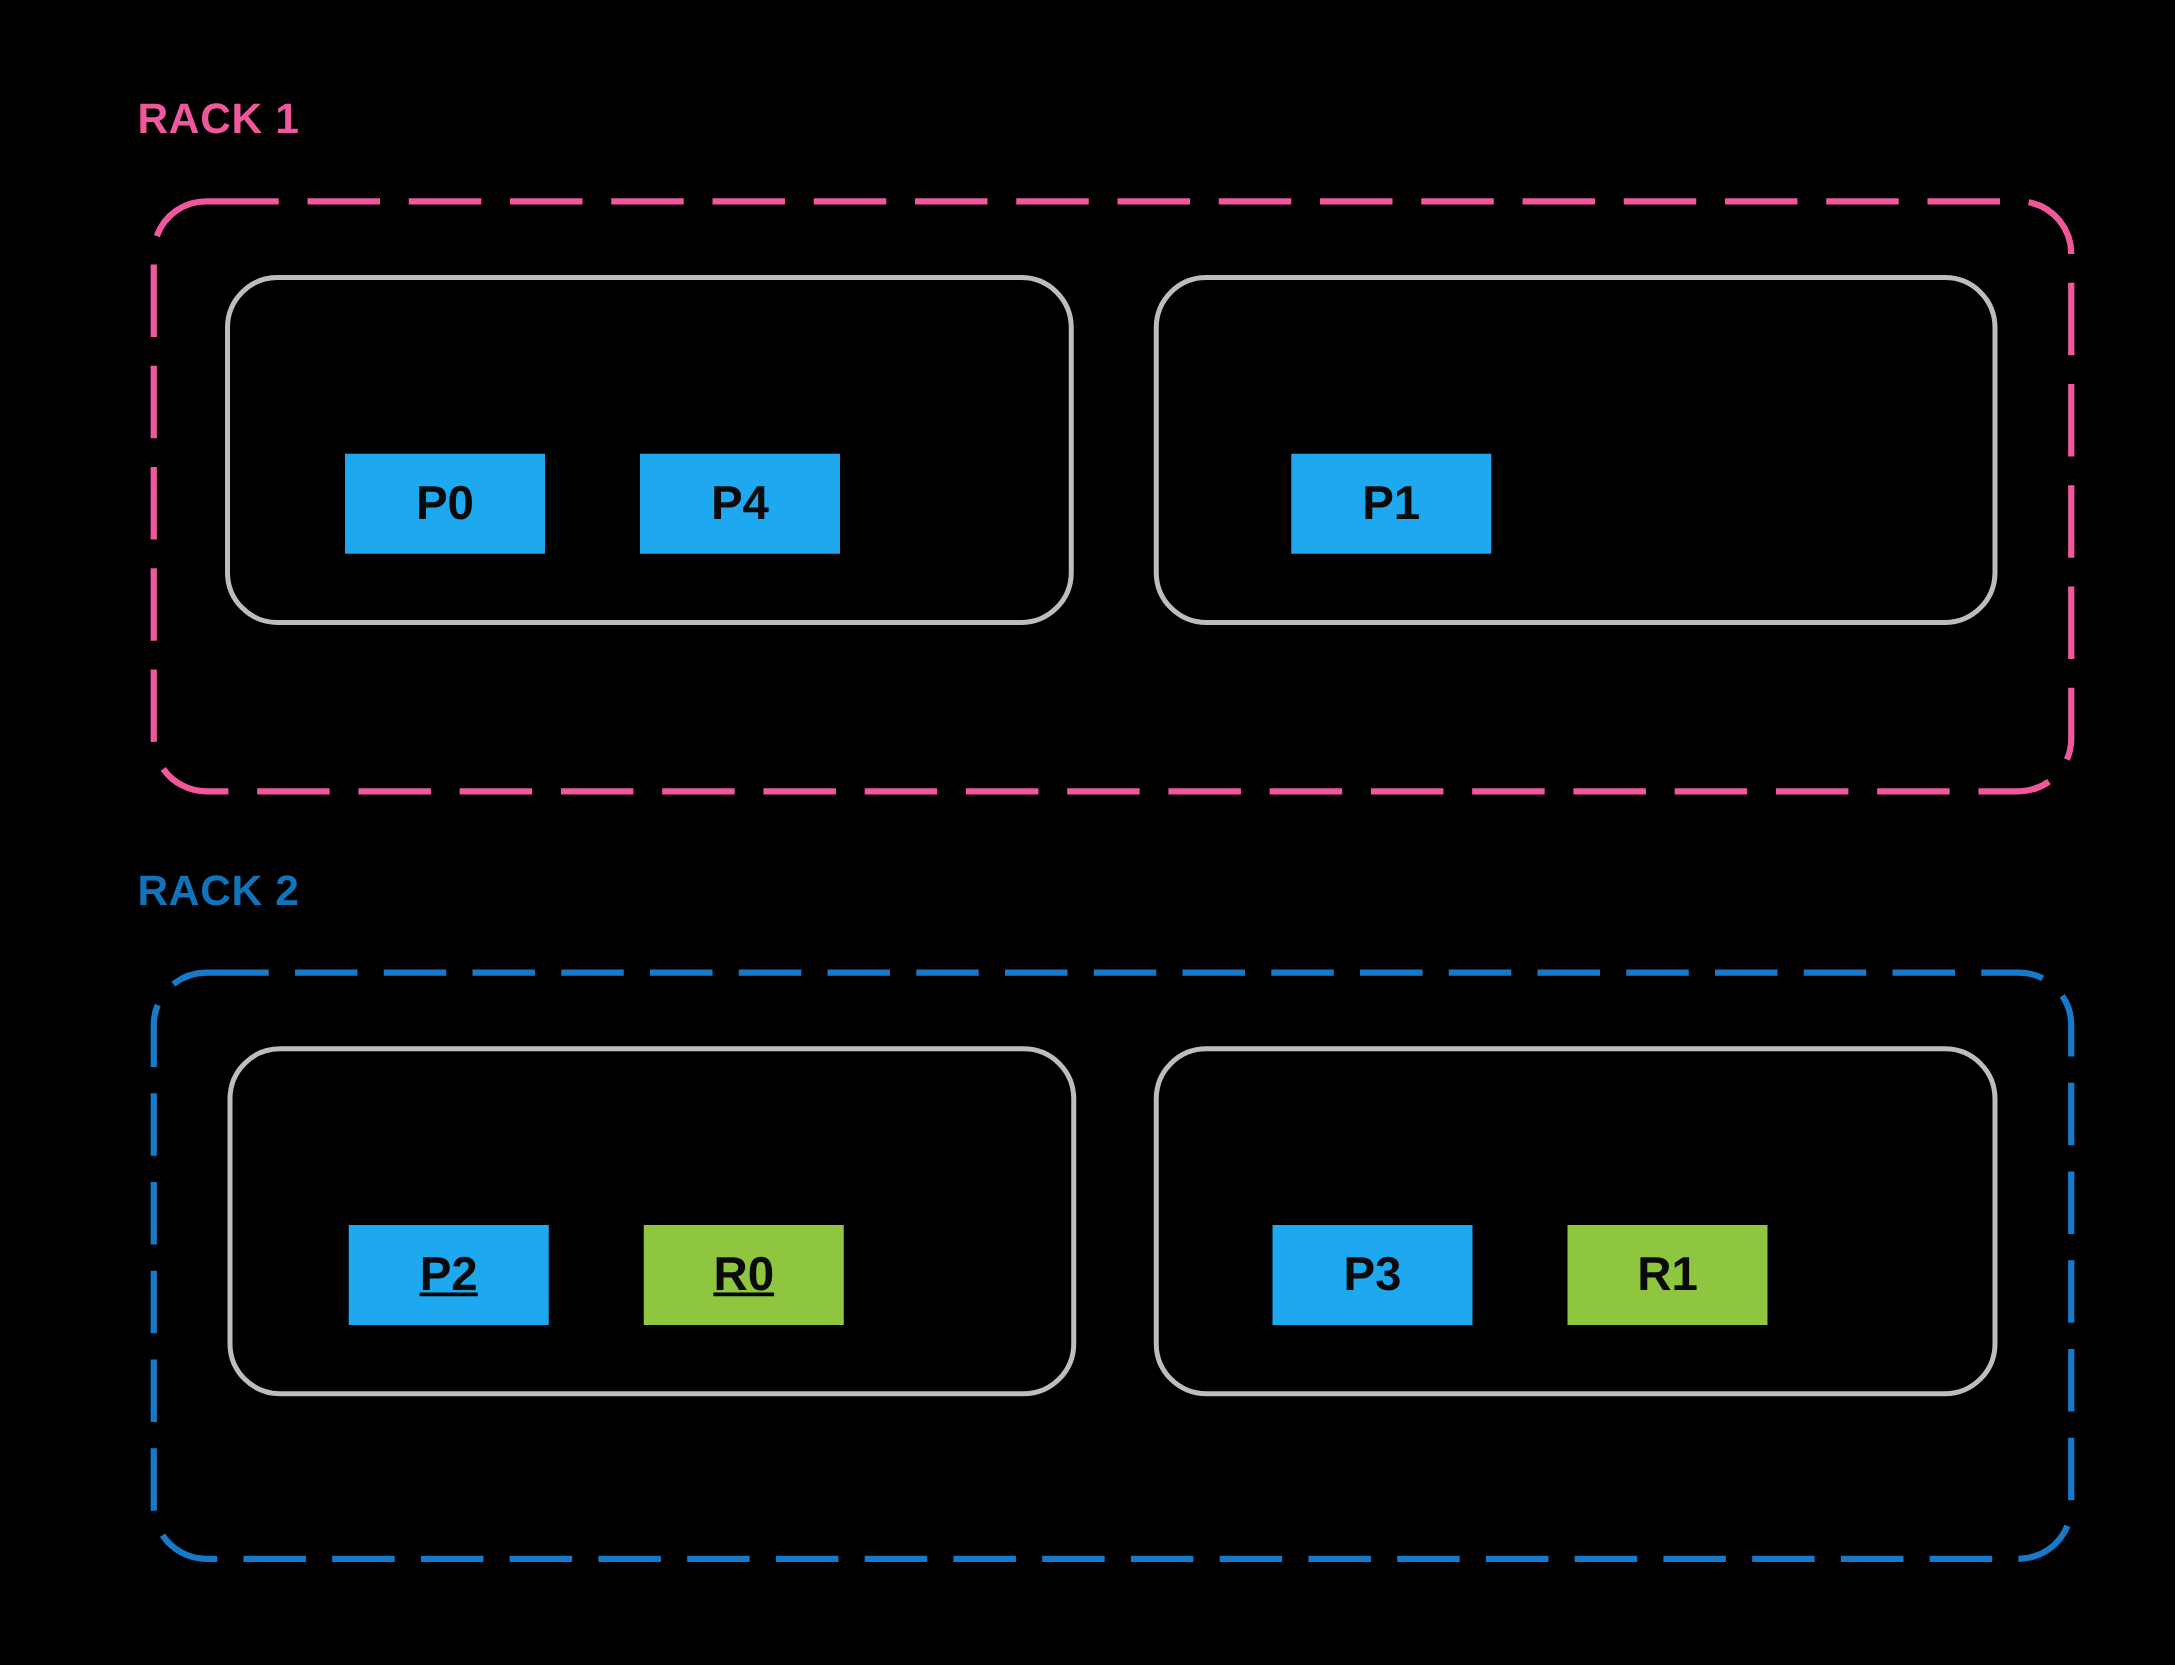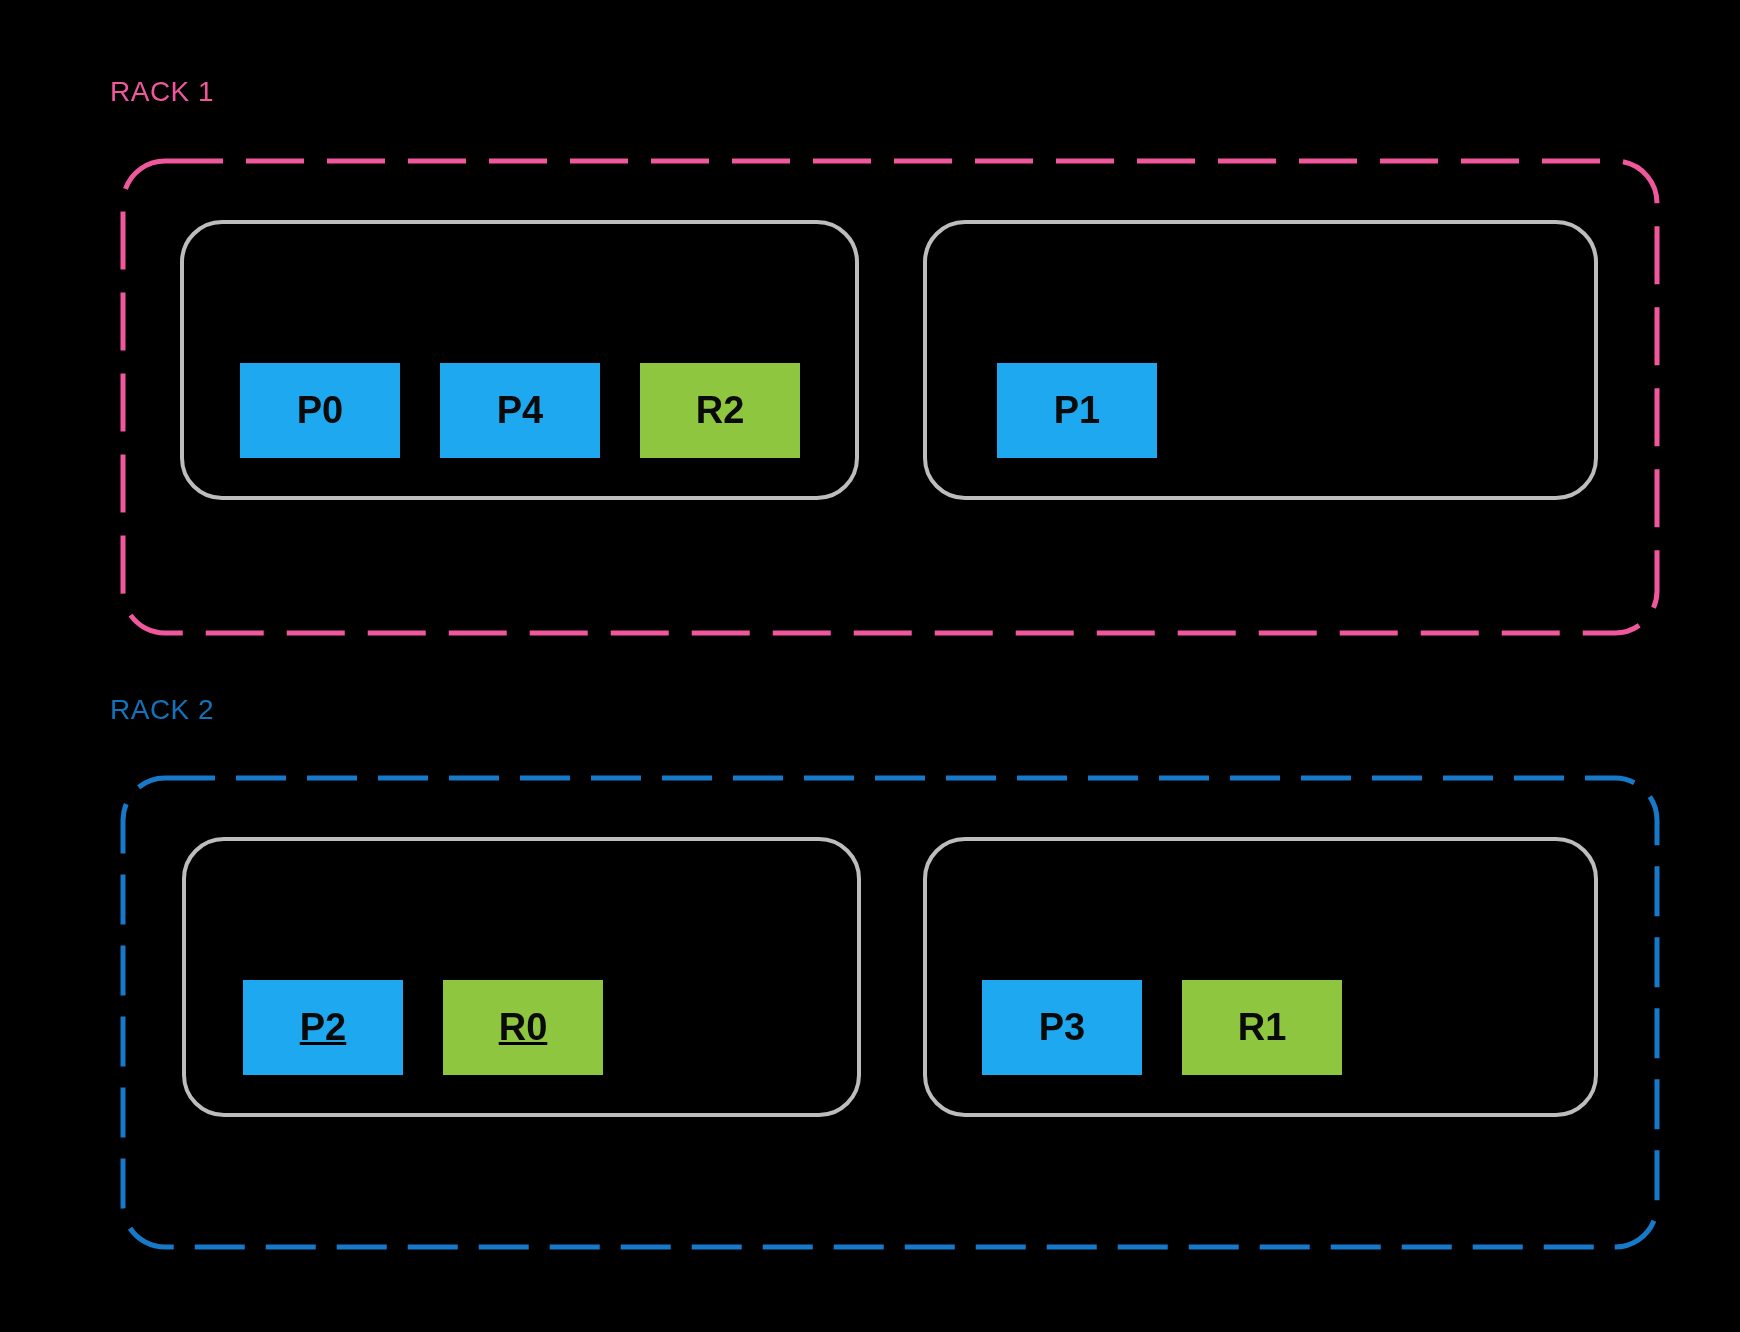--- a/index.html
+++ b/index.html
@@ -11,22 +11,22 @@
     position: relative;
     width: 1740px;
     height: 1332px;
     background: var(--background, #000);
     overflow: hidden;
     font-family: "Liberation Sans", "DejaVu Sans", sans-serif;
   }
   .rack-label {
     position: absolute;
     margin: 0;
-    font-size: 28px;
-    font-weight: 400;
+    font-size: 34px;
+    font-weight: 700;
     line-height: 1;
     letter-spacing: 0.5px;
   }
   .rack1-color { color: var(--rack1-accent, #f0579d); }
   .rack2-color { color: var(--rack2-accent, #1478c2); }
 
   .rack-outline {
     position: absolute;
     display: block;
   }
@@ -51,48 +51,48 @@
     background: transparent;
   }
   .shard-row {
     position: absolute;
     top: 139px;
     display: flex;
     gap: 40px;
   }
   .shard {
     width: 160px;
-    height: 95px;
+    height: 80px;
     display: flex;
     align-items: center;
     justify-content: center;
     font-size: 38px;
     font-weight: 700;
     color: var(--shard-text, #000);
+    margin-left: 36px;
   }
   .shard.primary { background: var(--primary-shard, #1ea8f0); }
   .shard.replica { background: var(--replica-shard, #8ec63f); }
 </style>
 </head>
 <body>
 
 <div class="canvas">
 
   <section>
     <h2 class="rack-label rack1-color" style="left:110px; top:78px;">RACK 1</h2>
 
     <svg class="rack-outline" style="left:120px; top:158px;" width="1540" height="478" viewBox="0 0 1540 478" aria-hidden="true">
       <rect class="outline-rect rack1-stroke" x="3" y="3" width="1534" height="472" rx="42"></rect>
     </svg>
 
     <div class="node" style="left:180px; top:220px; width:679px; height:280px;">
       <div class="shard-row" style="left:56px;">
         <div class="shard primary">P0</div>
         <div class="shard primary">P4</div>
-        <div class="shard replica">R2</div>
       </div>
     </div>
 
     <div class="node" style="left:923px; top:220px; width:675px; height:280px;">
       <div class="shard-row" style="left:53px;padding-left:17px;">
         <div class="shard primary">P1</div>
       </div>
     </div>
   </section>
 

